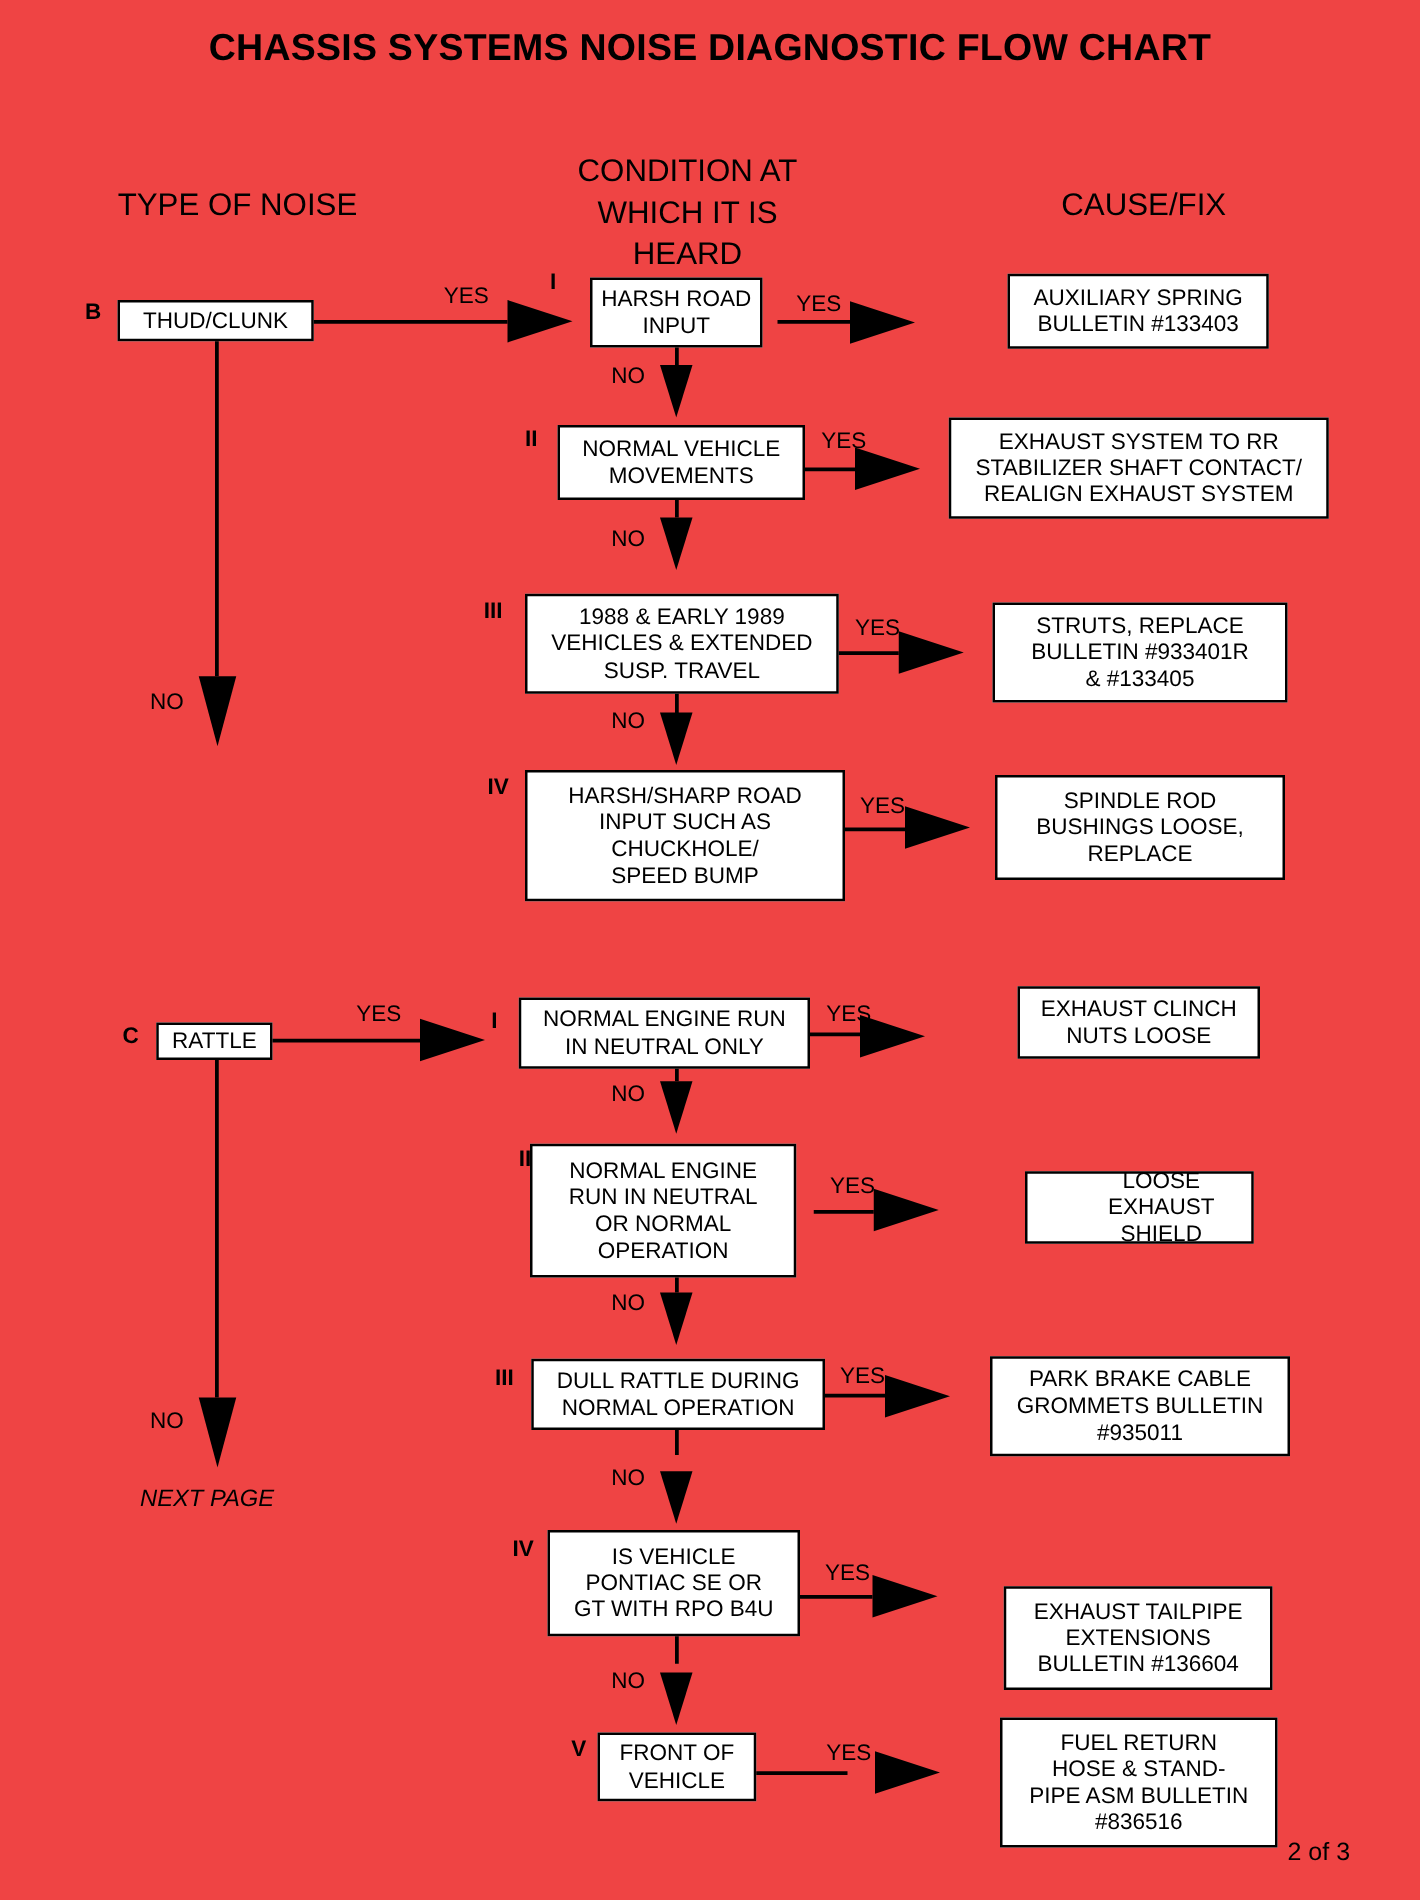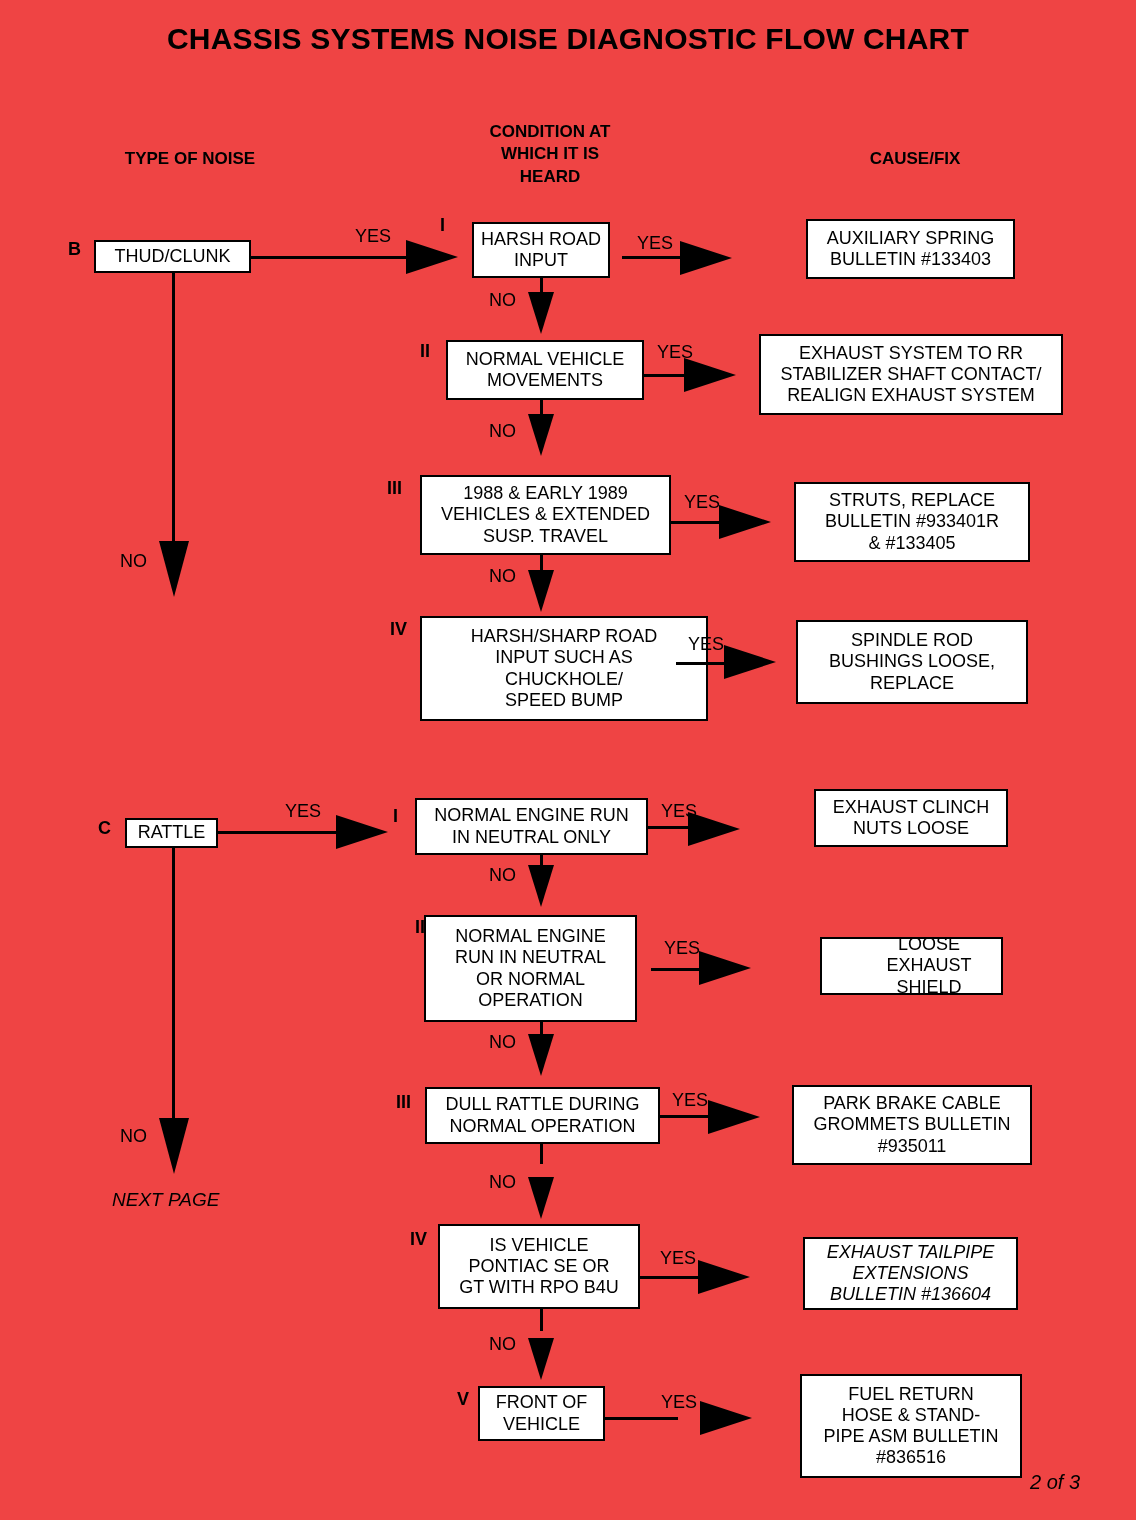--- a/index.html
+++ b/index.html
@@ -22,22 +22,22 @@
     position: absolute;
     left: 0; right: 0;
     top: 22px;
     text-align: center;
     font-size: 30px;
     font-weight: bold;
     letter-spacing: 0.2px;
   }
   .col-head {
     position: absolute;
-    font-size: 17px;
-    font-weight: bold;
+    font-size: 25px;
+    font-weight: normal;
     text-align: center;
     line-height: 1.32;
   }
   
   .box {
     position: absolute;
     box-sizing: border-box;
     border: 2px solid #000;
     background: #fff;
     display: flex;
@@ -96,21 +96,20 @@
   }
   .branch-letter {
     position: absolute;
     font-size: 18px;
     font-weight: bold;
   }
   .footnote {
     position: absolute;
     font-size: 20px;
     white-space: nowrap;
-    font-style: italic;
   }
   .nextpage {
     position: absolute;
     font-size: 19px;
     white-space: nowrap;
     font-style: italic;
   }
 </style>
 </head>
 <body>
@@ -173,21 +172,21 @@
   <div class="arrow-right" style="left:719px; top:505px;"></div>
   <div class="box" style="left:794px; top:482px; width:236px; height:80px;">STRUTS, REPLACE
 BULLETIN #933401R
 &amp; #133405</div>
 
   <div class="vline" style="left:540px; top:555px; height:16px;"></div>
   <div class="lbl" style="left:489px; top:566px;">NO</div>
   <div class="arrow-down short" style="left:528px; top:570px;"></div>
 
   <div class="roman" style="left:390px; top:619px;">IV</div>
-  <div class="box" style="left:420px; top:616px; width:288px; height:105px;">HARSH/SHARP ROAD
+  <div class="box" style="left:420px; top:616px; width:256px; height:105px;">HARSH/SHARP ROAD
 INPUT SUCH AS
 CHUCKHOLE/
 SPEED BUMP</div>
   <div class="hline" style="left:676px; top:662px; width:48px;"></div>
   <div class="lbl" style="left:688px; top:634px;">YES</div>
   <div class="arrow-right" style="left:724px; top:645px;"></div>
   <div class="box" style="left:796px; top:620px; width:232px; height:84px;">SPINDLE ROD
 BUSHINGS LOOSE,
 REPLACE</div>
 
@@ -246,21 +245,21 @@
   <div class="lbl" style="left:489px; top:1172px;">NO</div>
   <div class="arrow-down short" style="left:528px; top:1177px;"></div>
 
   <div class="roman" style="left:410px; top:1229px;">IV</div>
   <div class="box" style="left:438px; top:1224px; width:202px; height:85px;">IS VEHICLE
 PONTIAC SE OR
 GT WITH RPO B4U</div>
   <div class="hline" style="left:640px; top:1276px; width:58px;"></div>
   <div class="lbl" style="left:660px; top:1248px;">YES</div>
   <div class="arrow-right" style="left:698px; top:1260px;"></div>
-  <div class="box" style="left:803px; top:1237px; width:215px; height:73px;font-style:italic;">EXHAUST TAILPIPE
+  <div class="box" style="left:803px; top:1269px; width:215px; height:83px;">EXHAUST TAILPIPE
 EXTENSIONS
 BULLETIN #136604</div>
 
   <div class="vline" style="left:540px; top:1309px; height:22px;"></div>
   <div class="lbl" style="left:489px; top:1334px;">NO</div>
   <div class="arrow-down short" style="left:528px; top:1338px;"></div>
 
   <div class="roman" style="left:457px; top:1389px;">V</div>
   <div class="box" style="left:478px; top:1386px; width:127px; height:55px;">FRONT OF
 VEHICLE</div>

